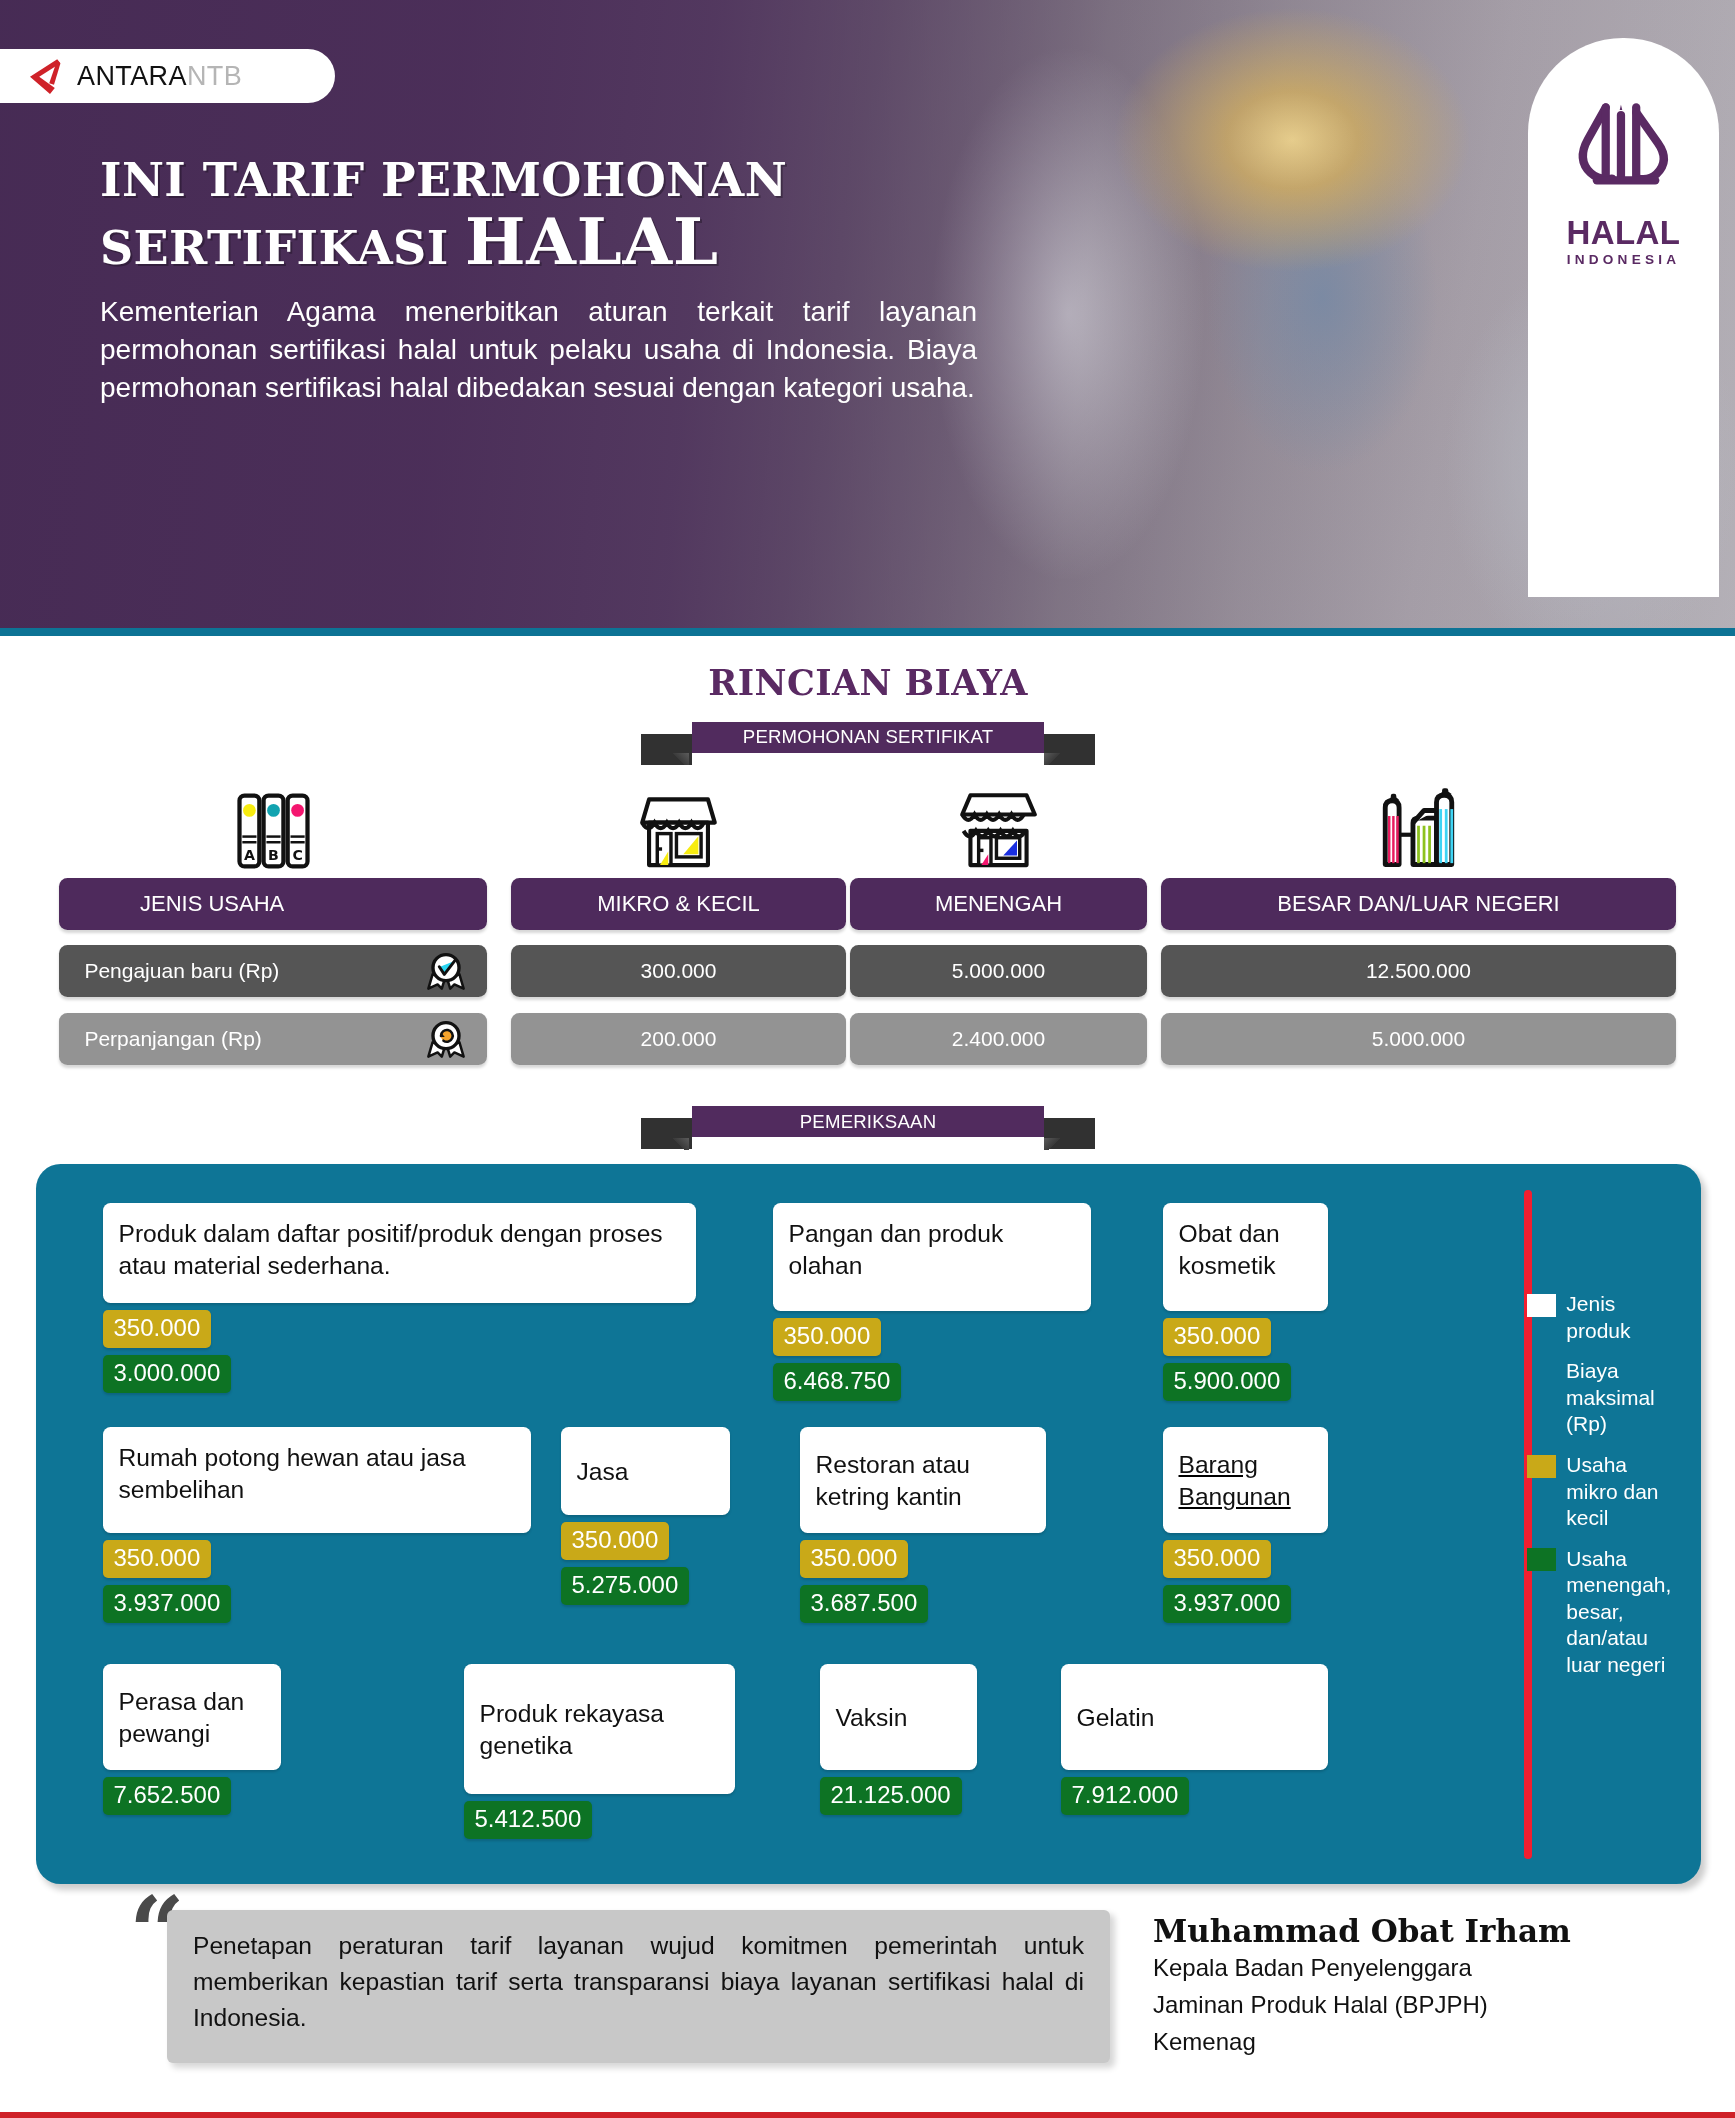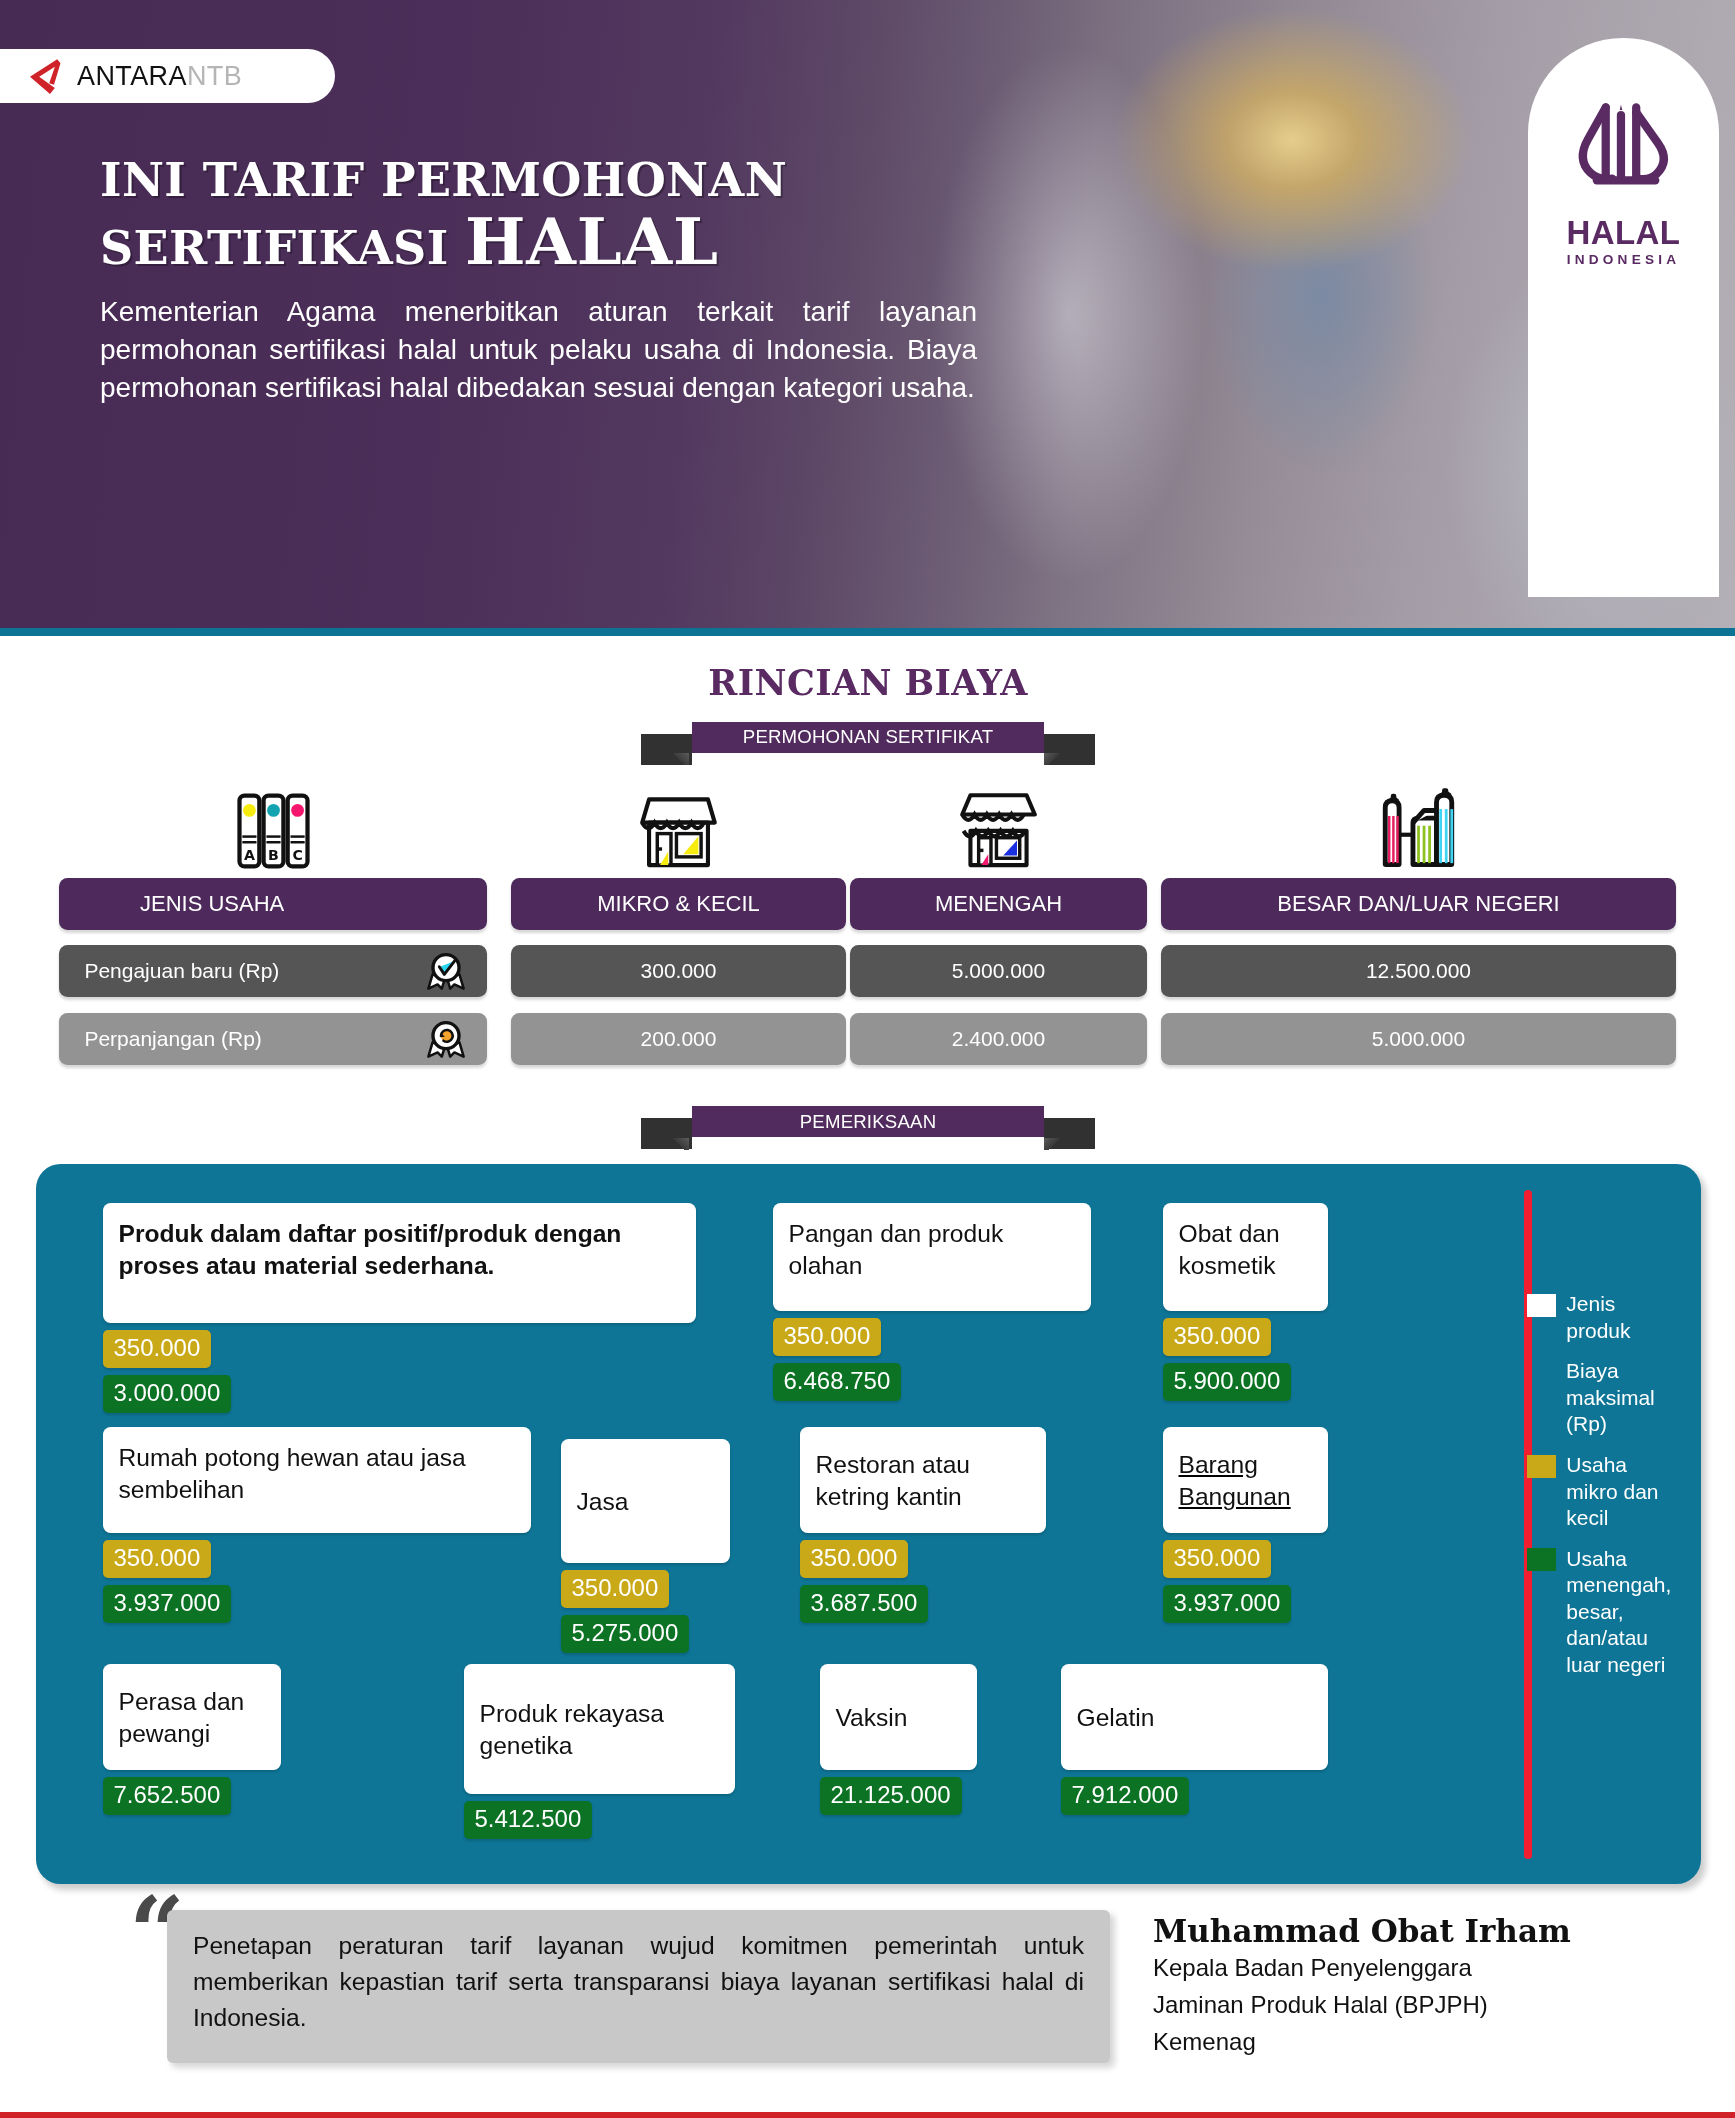--- a/index.html
+++ b/index.html
@@ -442,21 +442,21 @@
     <div class="ribbon-tail l"></div>
     <div class="ribbon-tail r"></div>
     <div class="ribbon-fold l"></div>
     <div class="ribbon-fold r"></div>
     <div class="ribbon">PEMERIKSAAN</div>
   </div>
 
   <div class="teal-panel">
 
     <div class="pcard" style="left:67px; top:39px; width:593px;">
-      <div class="pcard-box" style="width:593px; height:120px;font-weight:bold;">Produk dalam daftar positif/produk dengan proses atau material sederhana.</div>
+      <div class="pcard-box" style="width:593px; height:100px;">Produk dalam daftar positif/produk dengan proses atau material sederhana.</div>
       <div><span class="price micro">350.000</span></div>
       <div><span class="price big">3.000.000</span></div>
     </div>
 
     <div class="pcard" style="left:737px; top:39px; width:318px;">
       <div class="pcard-box" style="width:318px; height:108px;">Pangan dan produk olahan</div>
       <div><span class="price micro">350.000</span></div>
       <div><span class="price big">6.468.750</span></div>
     </div>
 
@@ -466,21 +466,21 @@
       <div><span class="price big">5.900.000</span></div>
     </div>
 
     <div class="pcard" style="left:67px; top:263px; width:428px;">
       <div class="pcard-box" style="width:428px; height:106px;">Rumah potong hewan atau jasa sembelihan</div>
       <div><span class="price micro">350.000</span></div>
       <div><span class="price big">3.937.000</span></div>
     </div>
 
     <div class="pcard" style="left:525px; top:263px; width:169px;">
-      <div class="pcard-box" style="width:169px; height:124px; align-items:center;margin-top:12px;">Jasa</div>
+      <div class="pcard-box" style="width:169px; height:88px; align-items:center;">Jasa</div>
       <div><span class="price micro">350.000</span></div>
       <div><span class="price big">5.275.000</span></div>
     </div>
 
     <div class="pcard" style="left:764px; top:263px; width:246px;">
       <div class="pcard-box" style="width:246px; height:106px; align-items:center;">Restoran atau ketring kantin</div>
       <div><span class="price micro">350.000</span></div>
       <div><span class="price big">3.687.500</span></div>
     </div>
 

